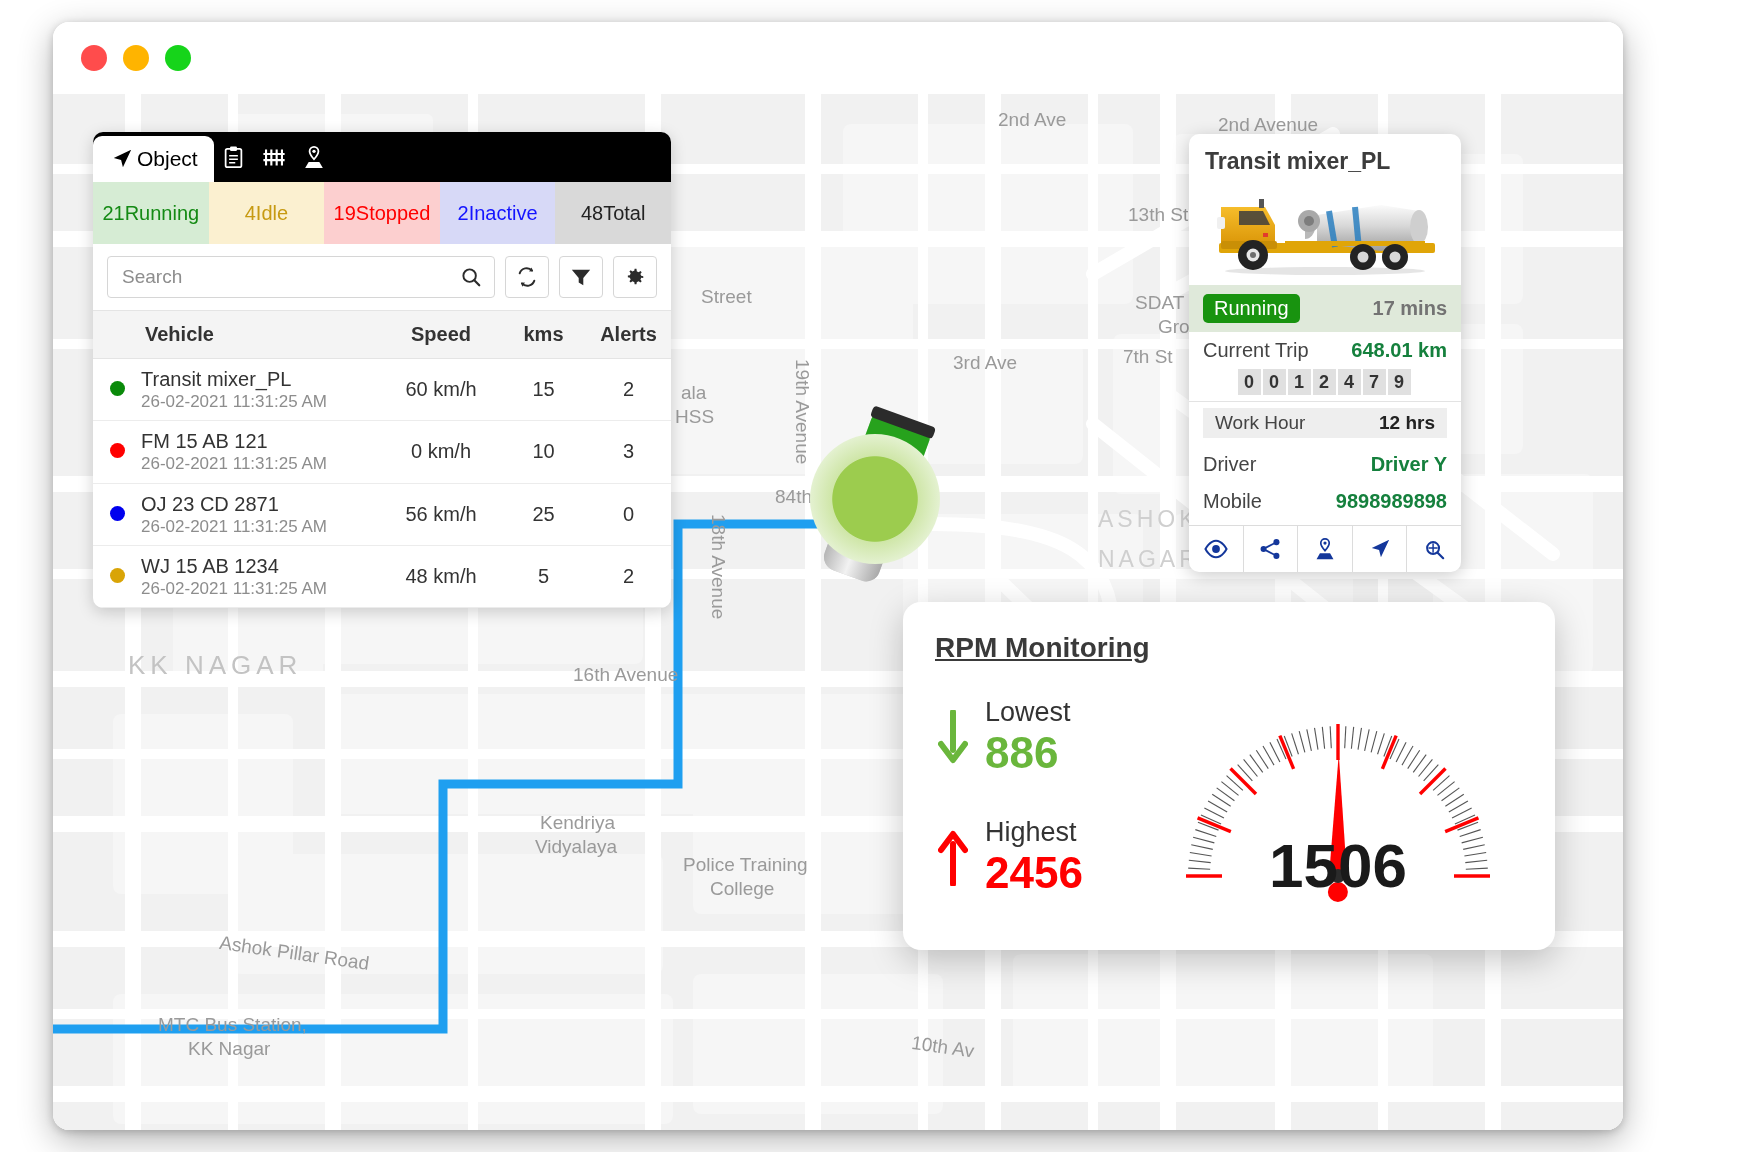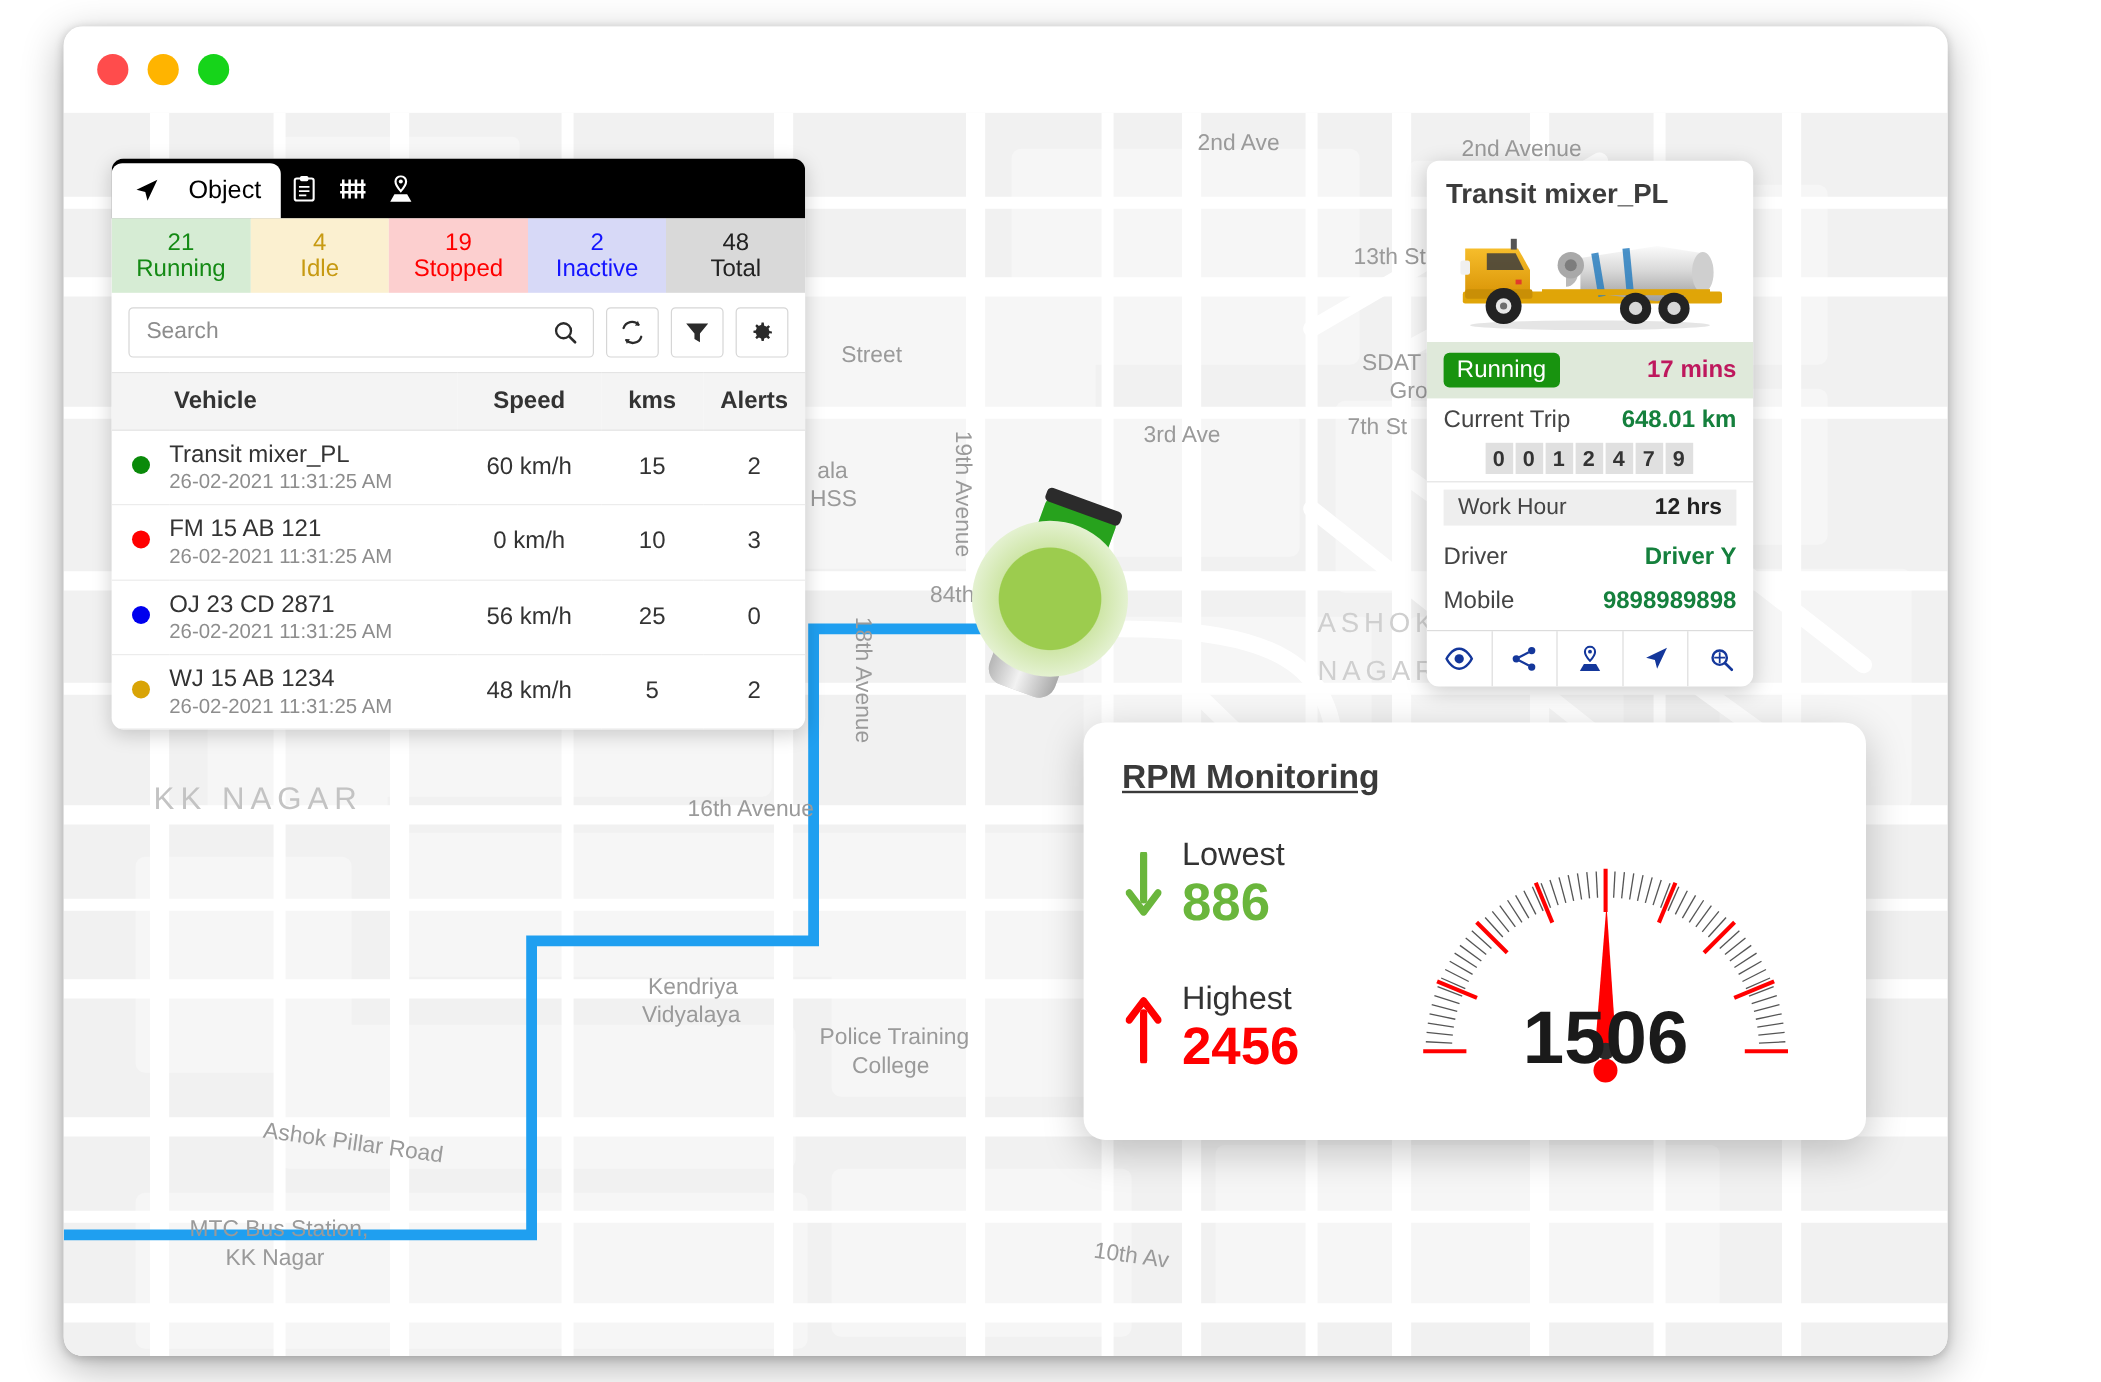--- a/index.html
+++ b/index.html
@@ -48,25 +48,25 @@
   
   .objpanel{
     position:absolute;left:40px;top:110px;width:578px;
     background:#fff;border-radius:10px;
     box-shadow:0 4px 16px rgba(0,0,0,.18);
     overflow:hidden;
   }
   .tabbar{background:#000;height:50px;display:flex;align-items:flex-end;padding-left:0;}
   .tab-active{
     background:#fff;height:46px;border-top-left-radius:9px;border-top-right-radius:9px;
-    display:flex;align-items:center;gap:24px;padding:0 16px 0 18px;font-size:21px;color:#000;font-weight:400;
+    display:flex;align-items:center;gap:4px;padding:0 16px 0 18px;font-size:21px;color:#000;font-weight:400;
   }
   .tabicon{display:flex;align-items:center;justify-content:center;width:40px;height:50px;color:#fff;}
   .counts{display:flex;height:62px;}
-  .count{flex:1;display:flex;flex-direction:column;align-items:center;justify-content:center;line-height:1.12;}
+  .count{flex:1;display:flex;flex-direction:row;align-items:center;justify-content:center;line-height:1.12;}
   .count .n{font-size:20px;}
   .count .t{font-size:20px;}
   .c-run{background:#d6ecd4;color:#148a14;}
   .c-idle{background:#fbf0d0;color:#c79a12;}
   .c-stop{background:#fccfcf;color:#ff0000;}
   .c-inact{background:#d7d9f7;color:#1414ff;}
   .c-total{background:#d9d9d9;color:#222;}
 
   .searchrow{display:flex;align-items:center;gap:10px;padding:12px 14px 12px 14px;background:#fff;}
   .searchbox{
@@ -106,21 +106,21 @@
     box-shadow:0 4px 18px rgba(0,0,0,.20);
     overflow:hidden;
   }
   .ic-title{font-size:23px;font-weight:bold;color:#3c3c3c;padding:14px 16px 4px 16px;}
   .ic-img{height:100px;display:flex;align-items:center;justify-content:center;padding-bottom:6px;}
   .ic-status{
     background:#dfe9da;display:flex;align-items:center;justify-content:space-between;
     padding:9px 14px;
   }
   .badge{background:#18930f;color:#fff;border-radius:5px;padding:3px 11px;font-size:20px;}
-  .ic-status .mins{font-size:20px;font-weight:bold;color:#be185d;text-align:right;}
+  .ic-status .mins{font-size:20px;font-weight:bold;color:#737373;text-align:right;}
   .ic-row{display:flex;align-items:center;justify-content:space-between;padding:7px 14px;font-size:20px;color:#444;}
   .ic-row .v{font-weight:bold;color:#15803d;}
   .odorow{display:flex;justify-content:center;padding:0 14px 6px 14px;}
   .odo{display:flex;}
   .odo span{
     background:#e0e0e0;color:#333;font-weight:bold;font-size:18px;
     width:23px;height:26px;display:flex;align-items:center;justify-content:center;
     margin-right:2px;
   }
   .workrow{border-top:1px solid #e3e3e3;padding:6px 14px 8px 14px;text-align:right;}

